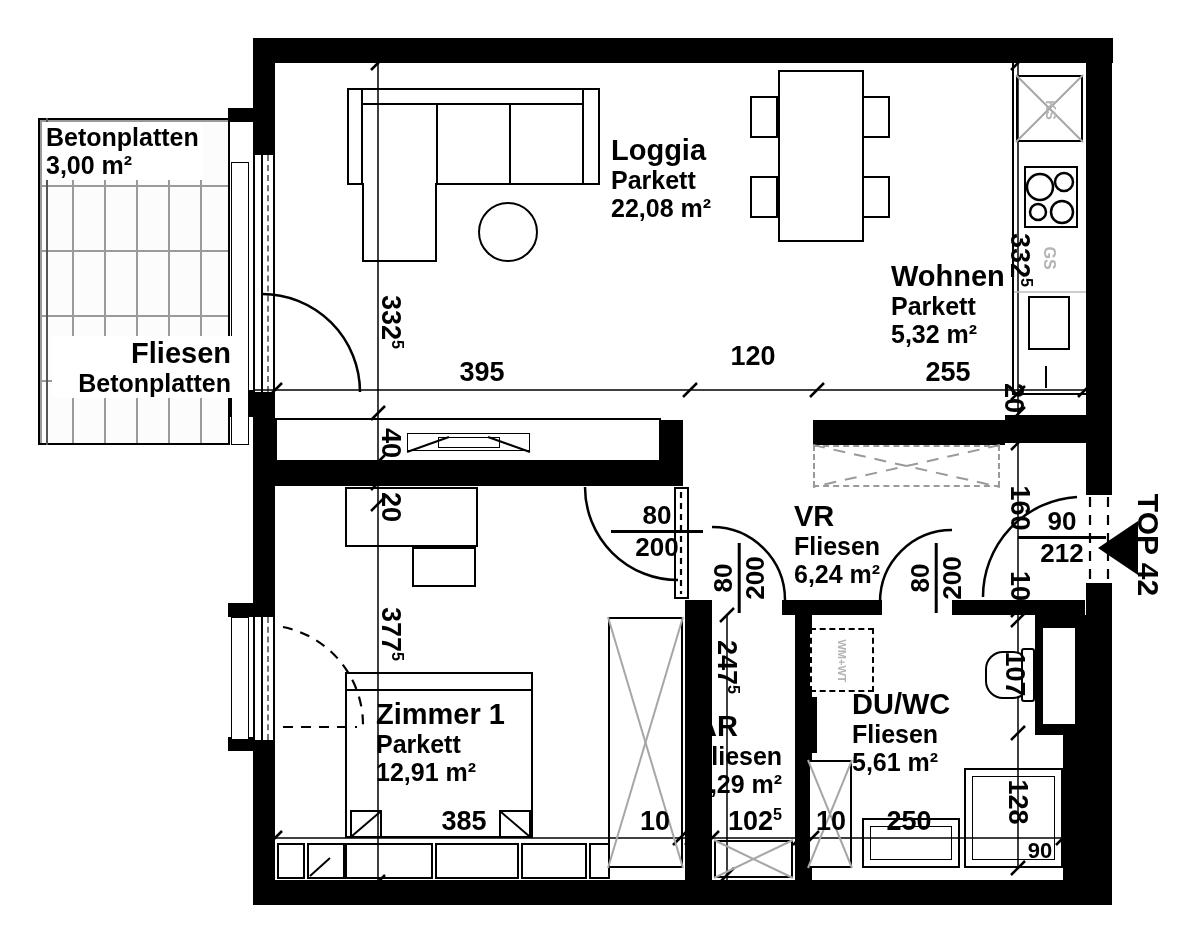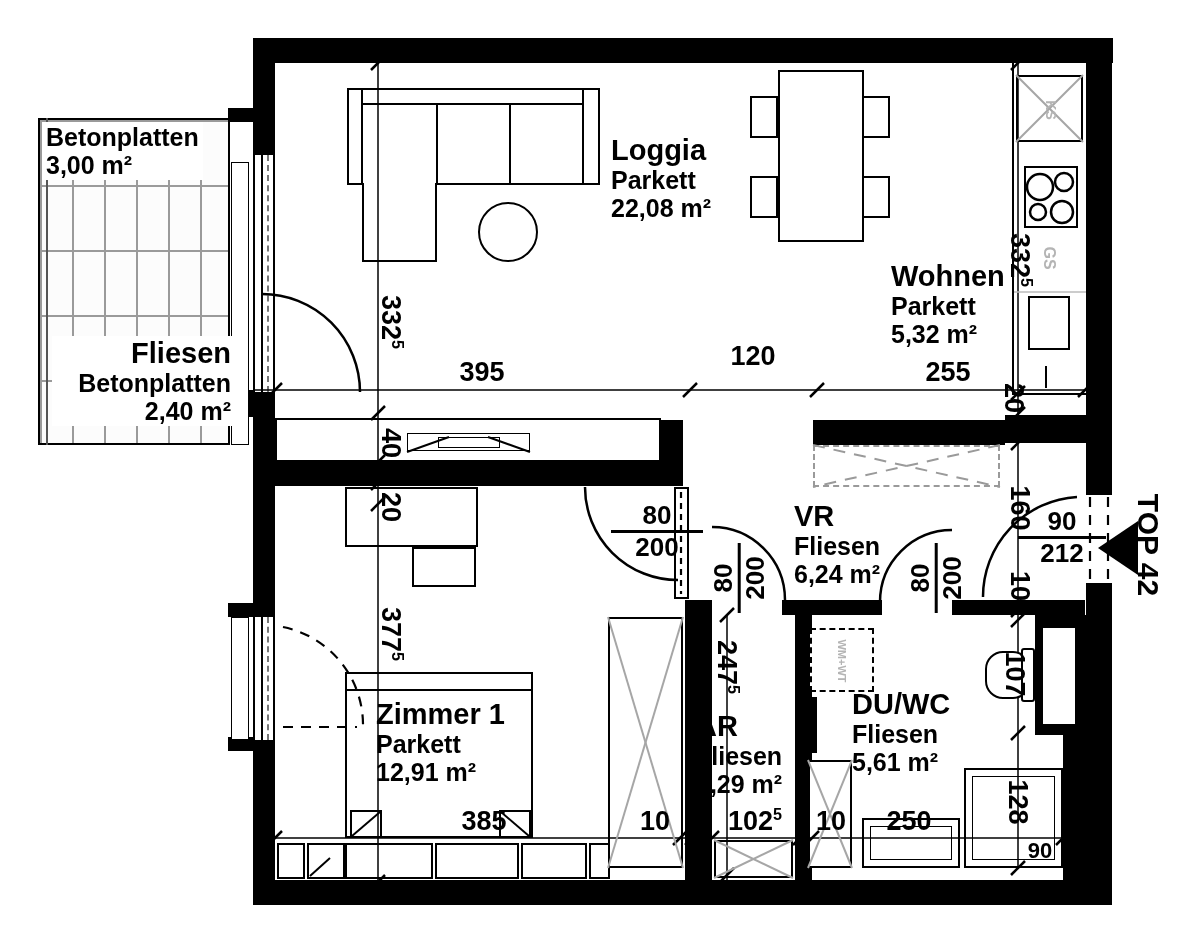--- a/index.html
+++ b/index.html
@@ -223,21 +223,20 @@
     </g>
   </svg>
 
   <div class="rm bg" style="left:42px;top:122px">
     <div class="fl">Betonplatten</div>
     <div class="ar">3,00 m²</div>
   </div>
   <div class="rm bg" style="left:52px;top:336px;width:175px;text-align:right">
     <div class="nm">Fliesen</div>
     <div class="fl">Betonplatten</div>
-    <div class="ar">2,40 m²</div>
   </div>
   <div class="rm" style="left:611px;top:134px">
     <div class="nm">Loggia</div>
     <div class="fl">Parkett</div>
     <div class="ar">22,08 m²</div>
   </div>
   <div class="rm" style="left:891px;top:260px">
     <div class="nm">Wohnen</div>
     <div class="fl">Parkett</div>
     <div class="ar">5,32 m²</div>
@@ -259,21 +258,21 @@
   </div>
   <div class="rm" style="left:852px;top:688px">
     <div class="nm">DU/WC</div>
     <div class="fl">Fliesen</div>
     <div class="ar">5,61 m²</div>
   </div>
 
   <div class="dim" style="left:482px;top:372px"><span>395</span><sup></sup></div>
   <div class="dim" style="left:753px;top:356px"><span>120</span><sup></sup></div>
   <div class="dim" style="left:948px;top:372px"><span>255</span><sup></sup></div>
-  <div class="dim" style="left:484px;top:821px"><span>385</span><sup></sup></div>
+  <div class="dim" style="left:464px;top:821px"><span>385</span><sup></sup></div>
   <div class="dim" style="left:655px;top:821px"><span>10</span><sup></sup></div>
   <div class="dim" style="left:755px;top:821px"><span>102</span><sup>5</sup></div>
   <div class="dim" style="left:831px;top:821px"><span>10</span><sup></sup></div>
   <div class="dim" style="left:909px;top:821px"><span>250</span><sup></sup></div>
 
   <div class="dim rot" style="left:391px;top:322px"><span>332</span><sup>5</sup></div>
   <div class="dim rot" style="left:391px;top:443px"><span>40</span><sup></sup></div>
   <div class="dim rot" style="left:391px;top:507px"><span>20</span><sup></sup></div>
   <div class="dim rot" style="left:391px;top:634px"><span>377</span><sup>5</sup></div>
   <div class="dim rot" style="left:1020px;top:260px"><span>332</span><sup>5</sup></div>

